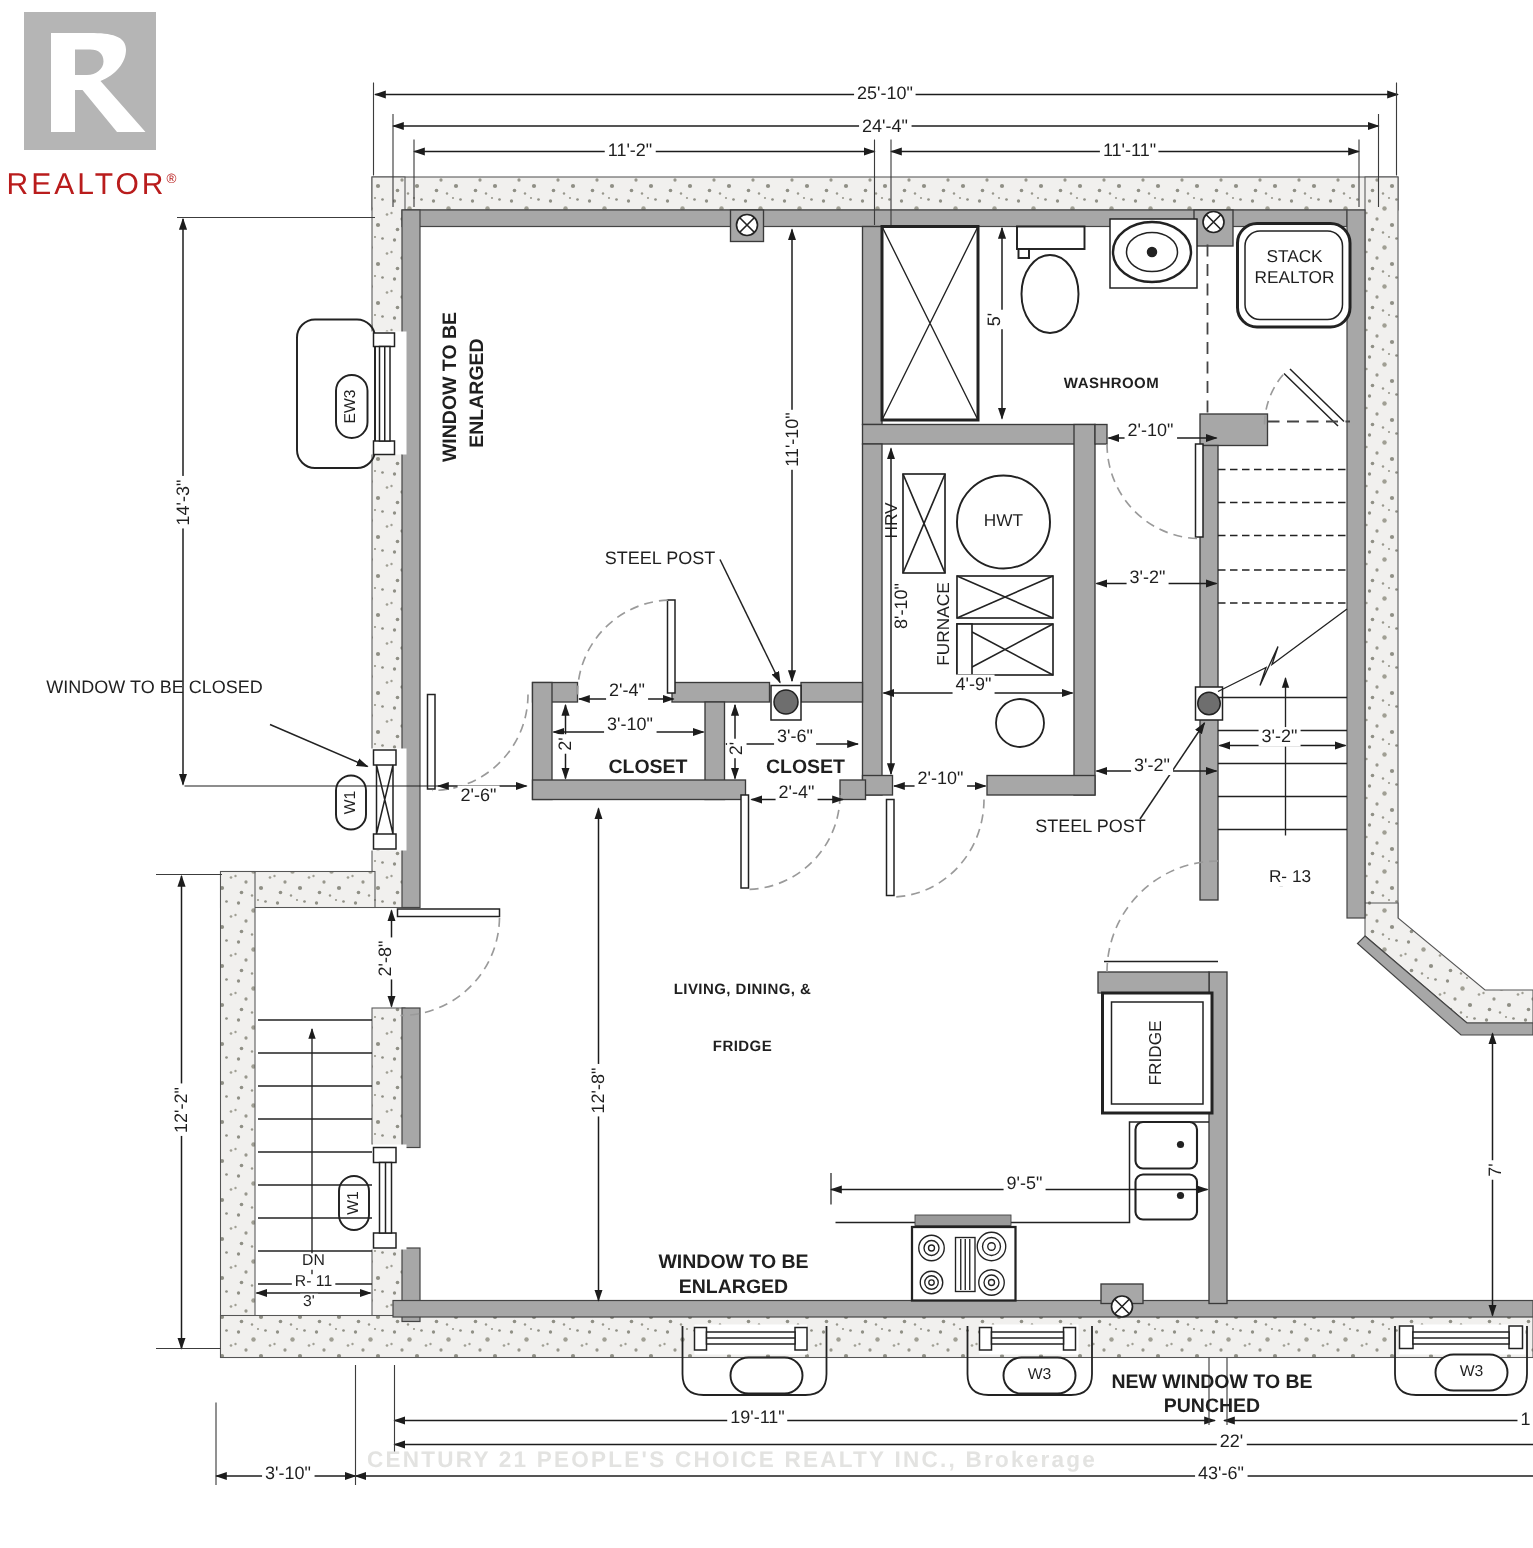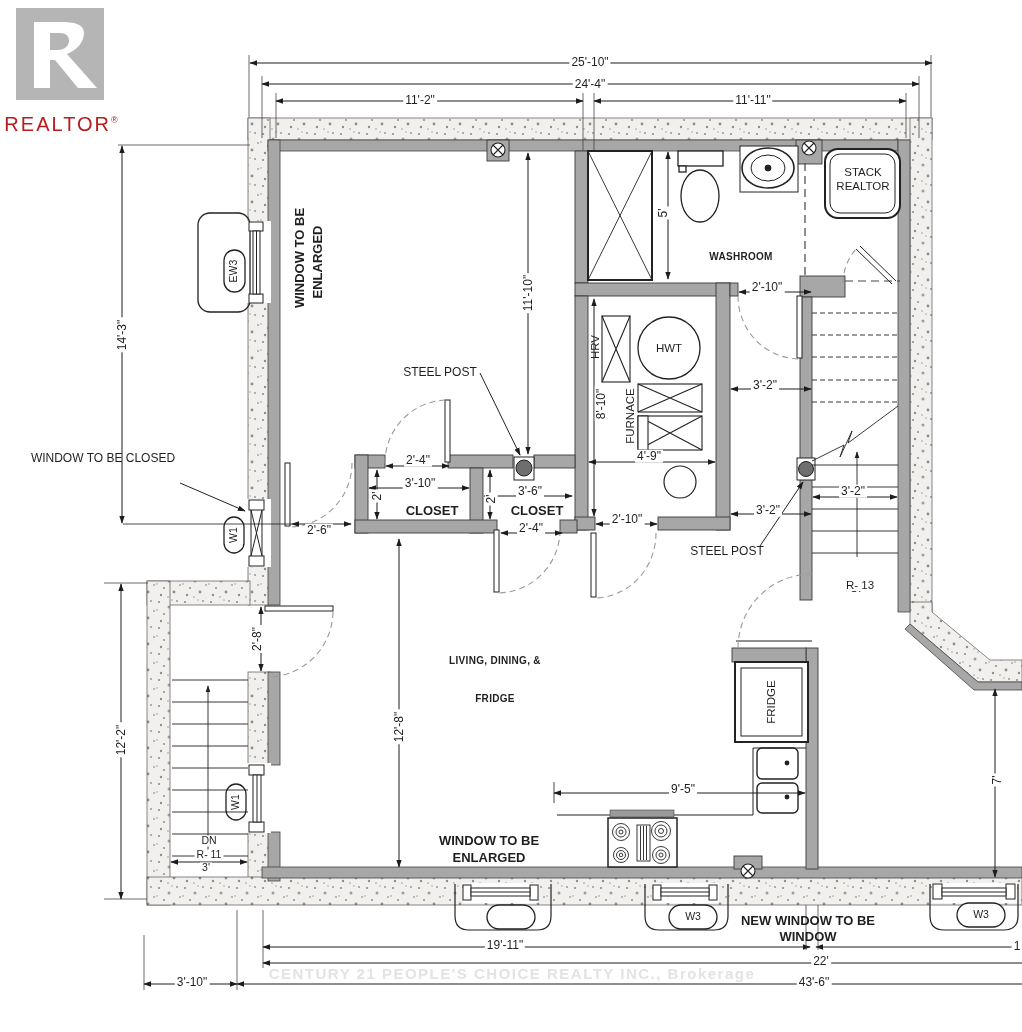--- a/index.html
+++ b/index.html
@@ -350,21 +350,21 @@
   </g>
 
   <g>
     <rect x="16" y="8" width="88" height="92" fill="#b5b5b5"></rect>
     <path d="M34,22 L34,88 L50,88 L50,60 L55,60 L78,88 L97,88 L67,54 C77,50 84,42 84,33 C84,24 74,22 60,22 Z M50,33 L60,33 C66,33 69,36 69,41 C69,46 64,50 58,50 L50,50 Z" fill="#fff" fill-rule="evenodd"></path>
   </g>
 </svg>
 
 <span class="t logo-text" style="left:62px;top:124px"><span>REALTOR</span><sup>®</sup></span>
 
-<span class="t wm" style="left:512px;top:974px">CENTURY 21 PEOPLE'S CHOICE REALTY INC., Brokerage</span>
+<span class="t wm" style="left:488px;top:974px">CENTURY 21 PEOPLE'S CHOICE REALTY INC., Brokerage</span>
 
 <span class="t bg" style="left:590px;top:62px">25'-10"</span>
 <span class="t bg" style="left:590px;top:84px">24'-4"</span>
 <span class="t bg" style="left:420px;top:100px">11'-2"</span>
 <span class="t bg" style="left:753px;top:100px">11'-11"</span>
 
 <span class="t v bg" style="left:122px;top:335px">14'-3"</span>
 <span class="t v bg" style="left:121px;top:740px">12'-2"</span>
 <span class="t v bg" style="left:257px;top:639px">2'-8"</span>
 
@@ -418,21 +418,21 @@
 <span class="t v s11" style="left:771px;top:702px">FRIDGE</span>
 <span class="t bg" style="left:683px;top:789px">9'-5"</span>
 
 <span class="t s10 bg" style="left:209px;top:841px">DN</span>
 <span class="t s10 bg" style="left:209px;top:855px">R- 11</span>
 <span class="t s10 bg" style="left:206px;top:868px">3'</span>
 
 <span class="t b s13 bg" style="left:489px;top:841px">WINDOW TO BE</span>
 <span class="t b s13 bg" style="left:489px;top:858px">ENLARGED</span>
 <span class="t b s13" style="left:808px;top:921px">NEW WINDOW TO BE</span>
-<span class="t b s13" style="left:808px;top:937px">WINDOW</span>
+<span class="t b s13" style="left:808px;top:937px">PUNCHED</span>
 
 <span class="t v bg" style="left:997px;top:780px">7'</span>
 <span class="t bg" style="left:505px;top:945px">19'-11"</span>
 <span class="t bg" style="left:1017px;top:946px">1</span>
 <span class="t bg" style="left:821px;top:961px">22'</span>
 <span class="t bg" style="left:814px;top:982px">43'-6"</span>
 <span class="t bg" style="left:192px;top:982px">3'-10"</span>
 
 </div>
 

